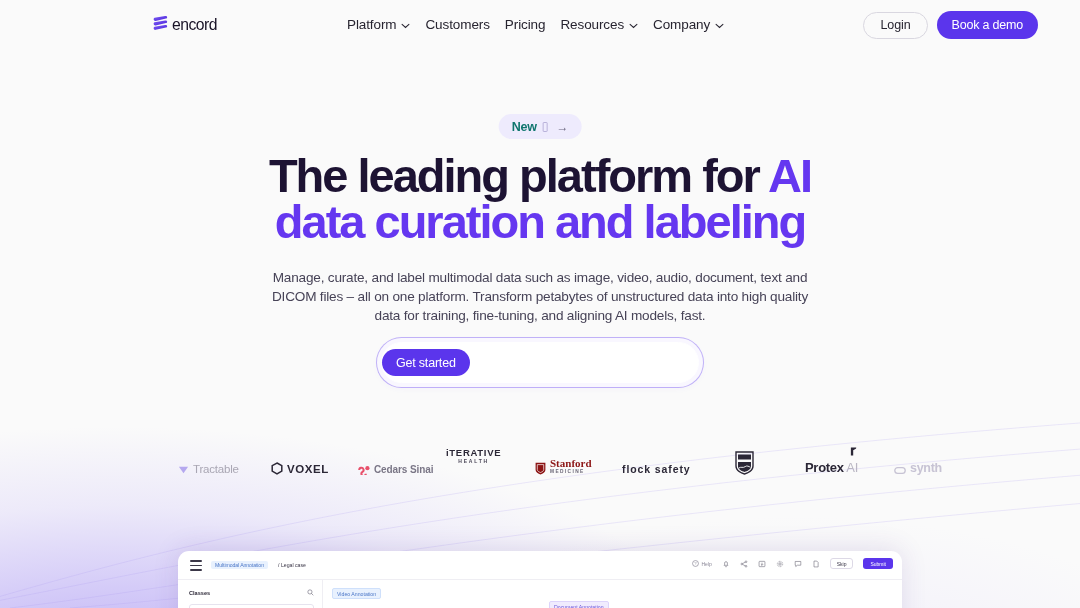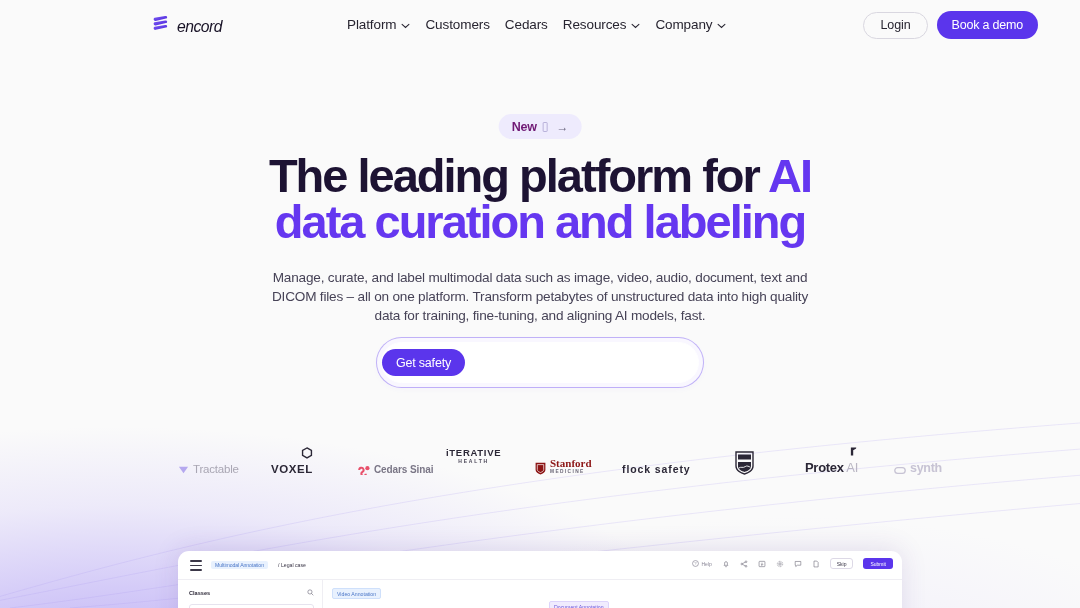--- a/index.html
+++ b/index.html
@@ -51,21 +51,21 @@
 
   
   .header {
     position: absolute; top: 0; left: 0;
     width: 1080px; height: 49px;
     display: flex; align-items: center;
     z-index: 20;
   }
   .logo-wrap {
     position: absolute; left: 150px; top: 13px;
-    display: flex; align-items: flex-end; gap: 5px; font-style: italic;
+    display: flex; align-items: center; 
   }
   .logo-mark { width: 22px; height: 22px; display: block; }
   .logo-text { height: 17px; display: block; }
 
   .nav {
     position: absolute; left: 347px; top: 0;
     height: 49px; display: flex; align-items: center; gap: 15px;
   }
   .nav-item {
     display: flex; align-items: center; gap: 5px;
@@ -102,21 +102,21 @@
   .pill {
     position: absolute; top: 114px; left: 50%;
     transform: translateX(-50%);
     height: 25px; padding: 0 13px;
     background: #eeebfd; border-radius: 13px;
     display: flex; align-items: center; gap: 5px;
     font-size: 12.5px; color: #2b2736;
     cursor: pointer; white-space: nowrap;
     letter-spacing: -0.25px;
   }
-  .pill-new { color: #701a75; font-weight: 600; }
+  .pill-new { color: #0f766e; font-weight: 600; }
   .pill-sep {
     display: inline-block; width: 5px; height: 10px;
     border: 1px solid #b9b2da; border-radius: 1px;
     margin: 0 1px;
   }
   .pill-arrow { color: #6c6880; font-size: 12px; margin-left: 3px; }
 
   
   .hero-title {
     position: absolute; top: 153px; left: 0; width: 1080px;
@@ -303,21 +303,21 @@
       <div class="nav-item">
         <span>Platform</span>
         <svg class="chev" viewBox="0 0 10 7">
           <path d="M1 1.5 L5 5.2 L9 1.5" fill="none" stroke="#272430" stroke-width="1.2" stroke-linecap="round"></path>
         </svg>
       </div>
       <div class="nav-item">
         <span>Customers</span>
       </div>
       <div class="nav-item">
-        <span>Cedars</span>
+        <span>Pricing</span>
       </div>
       <div class="nav-item">
         <span>Resources</span>
         <svg class="chev" viewBox="0 0 10 7">
           <path d="M1 1.5 L5 5.2 L9 1.5" fill="none" stroke="#272430" stroke-width="1.2" stroke-linecap="round"></path>
         </svg>
       </div>
       <div class="nav-item">
         <span>Company</span>
         <svg class="chev" viewBox="0 0 10 7">
@@ -339,33 +339,33 @@
   </div>
 
   <h1 class="hero-title">
     <span><span>The leading platform for </span><span class="hl-accent">AI</span></span><br>
     <span class="hl-accent">data curation and labeling</span>
   </h1>
 
   <p class="hero-sub">Manage, curate, and label multimodal data such as image, video, audio, document, text and DICOM files – all on one platform. Transform petabytes of unstructured data into high quality data for training, fine-tuning, and aligning AI models, fast.</p>
 
   <form class="email-form">
-    <button class="btn-getstarted">Get safety</button>
+    <button class="btn-getstarted">Get started</button>
   </form>
 
   <div class="logos">
 
     <div class="logo-item" style="left:178px;">
       <svg width="11" height="11" viewBox="0 0 12 12">
         <path d="M1 3 L11 3 L6 10 Z" fill="#b5a8ef"></path>
       </svg>
       <span style="color:#a9a6b3;font-size:11.5px;letter-spacing:-0.2px;">Tractable</span>
     </div>
 
-    <div class="logo-item" style="left:271px;flex-direction:column;">
+    <div class="logo-item" style="left:271px;">
       <svg width="12" height="13" viewBox="0 0 12 13">
         <path d="M6 1 L10.8 3.7 L10.8 9.1 L6 11.8 L1.2 9.1 L1.2 3.7 Z" fill="none" stroke="#2b2736" stroke-width="1.5"></path>
       </svg>
       <span style="color:#2b2736;font-size:11.5px;font-weight:700;letter-spacing:0.6px;">VOXEL</span>
     </div>
 
     <div class="logo-item" style="left:357px;">
       <svg width="13" height="10" viewBox="0 0 13 10">
         <path d="M2.2 5 a2.2 2.2 0 1 1 3.3 1.9 a2.2 2.2 0 1 0 3.3 1.9" fill="none" stroke="#e8506b" stroke-width="2"></path>
         <circle cx="10.4" cy="3.2" r="2.1" fill="#e8506b"></circle>

